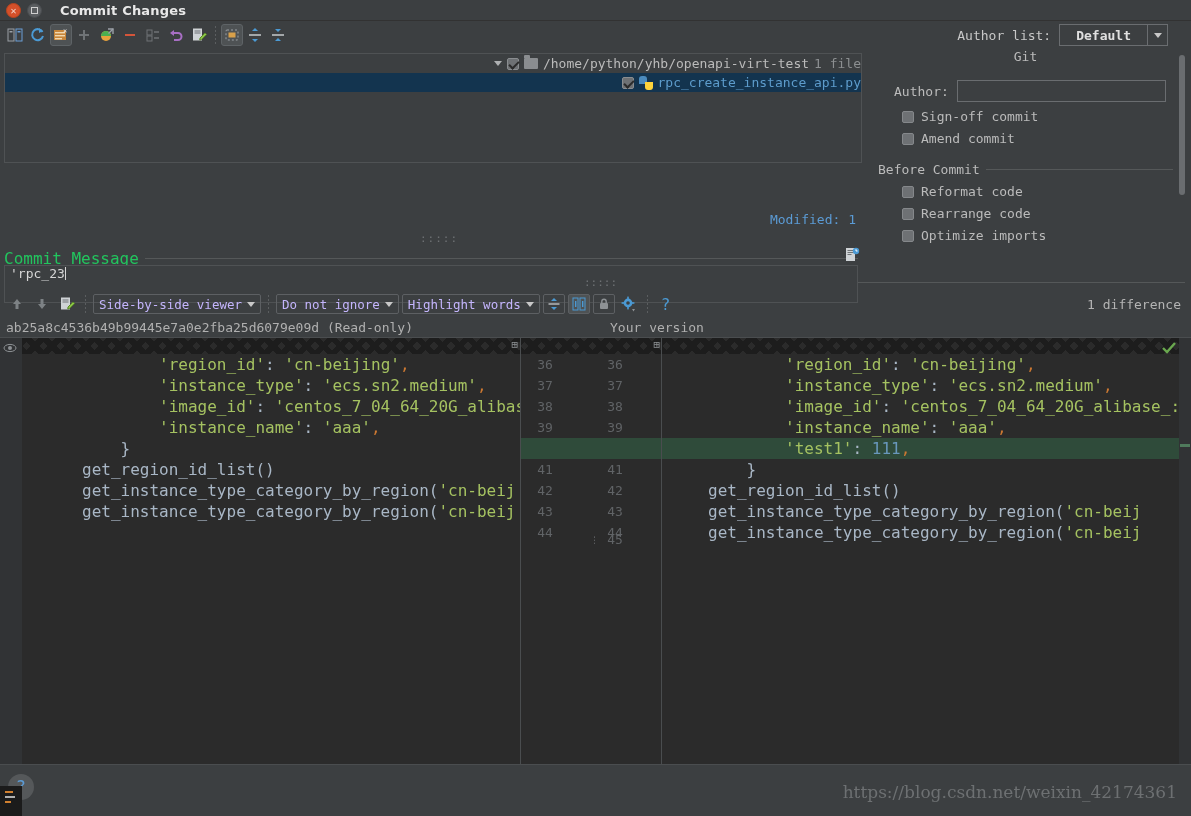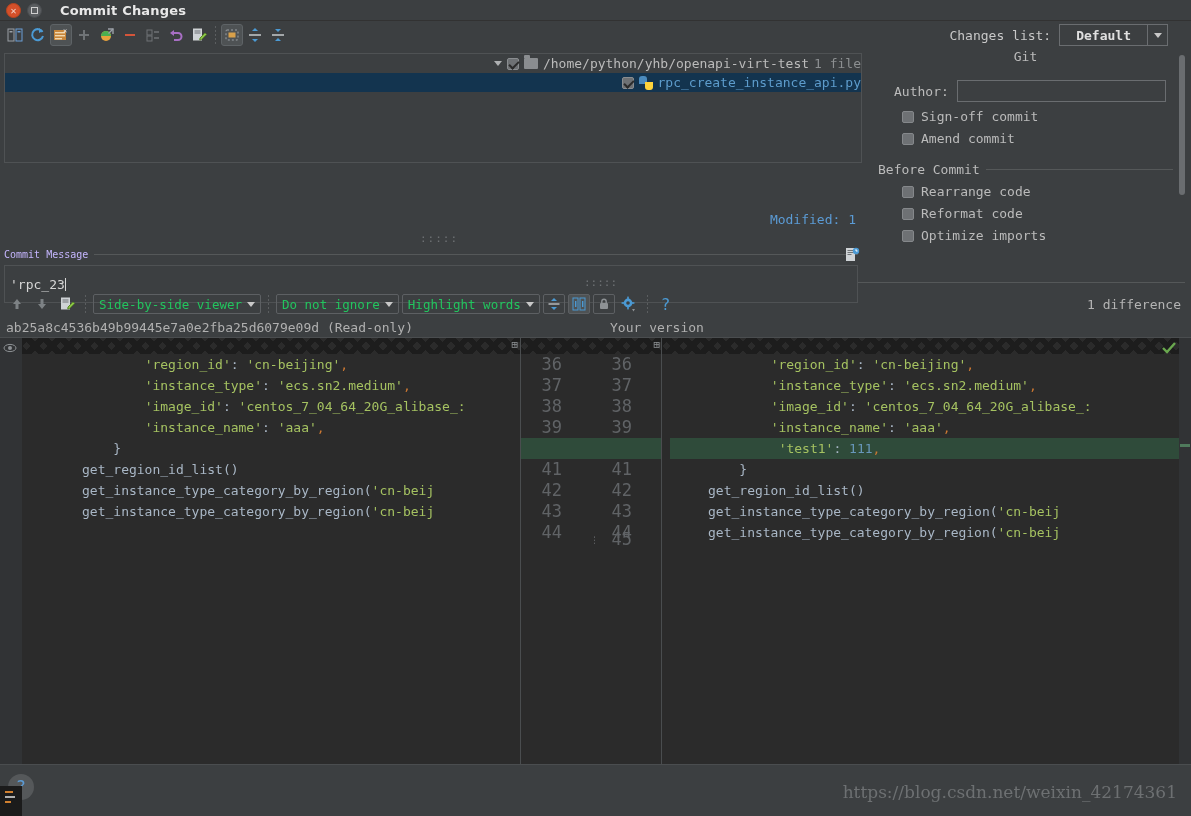--- a/index.html
+++ b/index.html
@@ -71,24 +71,24 @@
   .treepath{color:#bbbbbb;}
   .treecount{color:#8c8f91;}
   .filename{color:#5d9ccc;}
 
   #modifiedrow { position:absolute; right:10px; top:163px; color:#5b9bd5; font-size:13px; }
   #dots-h { position:absolute; left:420px; top:183px; color:#6e7174; font-size:11px; letter-spacing:1px;}
 
   
   #cmsglabel-wrap { position:absolute; left:4px; top:200px; width:854px;
                     display:flex; align-items:center; gap:6px; }
-  #cmsglabel { color:#c4b5fd; font-size:10px; white-space:nowrap; }
+  #cmsglabel { color:#22c55e; font-size:16px; white-space:nowrap; }
   .hline { flex:1; height:1px; background:#555859; }
   #cmsgbox { position:absolute; left:4px; top:216px; width:854px; height:38px;
-             background:#3c3f41; border:1px solid #4f5254; padding:11px 5px; }
+             background:#3c3f41; border:1px solid #4f5254; padding:0 5px; }
   #cmsgtext { color:#d6d6d6; font-size:13px; }
   .caret { display:inline-block; width:1px; height:13px; background:#d6d6d6;
            vertical-align:-2px; }
   #cmsgicon { position:absolute; right:6px; top:198px; width:16px; height:16px; }
 
   
   #rightupper { width:325px; position:relative; padding:4px 0 0 0; }
   .grouplabel { display:flex; align-items:center; gap:6px; padding-right:18px; }
   .grouplabel span { color:#bbbbbb; font-size:13px; white-space:nowrap; }
   .authrow { display:flex; align-items:center; gap:8px; margin:10px 0 0 28px; }
@@ -104,21 +104,21 @@
 
   
   #diffhdr { height:18px; display:flex; align-items:center; gap:6px; padding:0 6px; }
   #diffhdr .tri { border-left:4px solid transparent;border-right:4px solid transparent;
                   border-top:5px solid #aeb0b2;border-bottom:0; }
   #diffhdr .lbl { color:#bbbbbb; font-size:13px; }
   #difftoolbar { height:26px; display:flex; align-items:center; gap:3px; padding:0 6px;
                  position:relative; }
   .combo { height:20px; display:flex; align-items:center; gap:5px;
            padding:0 5px; border:1px solid #5d6063; border-radius:2px;
-           color:#22c55e; font-size:12.5px; white-space:nowrap; }
+           color:#c4b5fd; font-size:12.5px; white-space:nowrap; }
   .cdown { width:0;height:0;border-left:4px solid transparent;border-right:4px solid transparent;
            border-top:5px solid #c8c8c8; }
   .sqbtn { width:22px;height:20px;display:flex;align-items:center;justify-content:center;
            border:1px solid #5d6063; border-radius:2px; }
   .sqbtn.on { background:#4e5254; }
   #diffcount { position:absolute; right:10px; color:#b4b4b4; font-size:13px; }
 
   #revrow { height:20px; display:flex; align-items:center; padding:0 6px; position:relative;}
   #revleft { color:#b0b0b0; font-size:13px; }
   #revright { position:absolute; left:610px; color:#b0b0b0; font-size:13px; }
@@ -132,23 +132,23 @@
   #pane-left { width:498px; }
   #sepzone { width:142px; background:#2b2b2b; position:relative; }
   #pane-right { flex:1; }
   .zigzag { position:absolute; left:0; top:0; right:0; height:16px;
     background:
       repeating-linear-gradient(135deg,#1d1d1d 0 6px, transparent 6px 12px),
       repeating-linear-gradient(45deg,#1d1d1d 0 6px, transparent 6px 12px);
     background-color:#2b2b2b;
   }
   .codeline { height:21px; line-height:21px; font-family:"DejaVu Sans Mono", monospace;
-              font-size:13px; white-space:pre; }
+              font-size:16px; white-space:pre; }
   .lines { position:absolute; top:16px; left:0; right:0; }
-  .ln { position:absolute; width:34px; text-align:right; color:#606366; font-size:17px;
+  .ln { position:absolute; width:34px; text-align:center; color:#606366; font-size:13px;
         height:21px; line-height:21px; font-family:"DejaVu Sans Mono", monospace;}
   .hl { background:#2f4b3a; }
   .s-str { color:#a5c261; }
   .s-num { color:#6897bb; }
   .s-pun { color:#cc7832; }
   .s-txt { color:#a9b7c6; }
 
   .vsep { position:absolute; top:0; bottom:0; width:1px; background:#4a4d4f; }
 
   
@@ -280,21 +280,21 @@
     <svg width="16" height="16" viewBox="0 0 16 16">
         <path d="M8 5 L11 2 L5 2 Z" fill="#4b9ad4"></path>
         <path d="M8 11 L11 14 L5 14 Z" fill="#4b9ad4"></path>
         <rect x="2" y="7.2" width="12" height="1.6" fill="#bdc1c4"></rect>
       </svg>
   </div>
 
   <div style="flex:1"></div>
 
   <div style="display:flex;align-items:center;gap:8px;margin-right:0px;">
-    <span style="font-size:13px;color:#c8c8c8;">Changes list:</span>
+    <span style="font-size:13px;color:#c8c8c8;">Author list:</span>
     <div style="display:flex;border:1px solid #6a6d70;height:22px;align-items:center;">
       <div style="padding:0 16px;font-weight:bold;color:#e0e0e0;font-size:13px;">Default</div>
       <div style="width:20px;height:20px;border-left:1px solid #6a6d70;display:flex;align-items:center;justify-content:center;">
           <div class="cdown"></div>
         </div>
     </div>
   </div>
   <div style="width:18px"></div>
 </div>
 
@@ -367,25 +367,25 @@
         <span>Amend commit</span>
       </div>
 
       <div class="grouplabel" style="margin:16px 0 1px 12px;">
         <span>Before Commit</span>
         <span class="hline"></span>
       </div>
 
       <div class="chkrow">
         <span class="chkbox"></span>
-        <span>Rearrange code</span>
+        <span>Reformat code</span>
       </div>
       <div class="chkrow">
         <span class="chkbox"></span>
-        <span>Reformat code</span>
+        <span>Rearrange code</span>
       </div>
       <div class="chkrow">
         <span class="chkbox"></span>
         <span>Optimize imports</span>
       </div>
     </div>
     <div id="gitscroll"></div>
   </div>
 </div>
 
@@ -536,21 +536,21 @@
     <div style="position:absolute;left:70px;top:200px;color:#6e7174;font-size:9px;line-height:4px;">⋮</div>
   </div>
 
   <div class="codepane" id="pane-right">
     <div class="zigzag"></div>
     <div class="lines" id="rightlines">
         <div class="codeline" style="position: absolute; top: 0px; left: 0px; right: 12px; padding-left: 46px;"><span class="s-txt">        </span><span class="s-str">'region_id'</span><span class="s-txt">: </span><span class="s-str">'cn-beijing'</span><span class="s-pun">,</span></div>
         <div class="codeline" style="position: absolute; top: 21px; left: 0px; right: 12px; padding-left: 46px;"><span class="s-txt">        </span><span class="s-str">'instance_type'</span><span class="s-txt">: </span><span class="s-str">'ecs.sn2.medium'</span><span class="s-pun">,</span></div>
         <div class="codeline" style="position: absolute; top: 42px; left: 0px; right: 12px; padding-left: 46px;"><span class="s-txt">        </span><span class="s-str">'image_id'</span><span class="s-txt">: </span><span class="s-str">'centos_7_04_64_20G_alibase_:</span></div>
         <div class="codeline" style="position: absolute; top: 63px; left: 0px; right: 12px; padding-left: 46px;"><span class="s-txt">        </span><span class="s-str">'instance_name'</span><span class="s-txt">: </span><span class="s-str">'aaa'</span><span class="s-pun">,</span></div>
-        <div class="codeline hl" style="position: absolute; top: 84px; left: 8px; right: 12px; padding-left: 46px;"><span class="s-txt">        </span><span class="s-str">'test1'</span><span class="s-txt">: </span><span class="s-num">111</span><span class="s-pun">,</span></div>
+        <div class="codeline hl" style="position: absolute; top: 84px; left: 0px; right: 12px; padding-left: 46px;"><span class="s-txt">        </span><span class="s-str">'test1'</span><span class="s-txt">: </span><span class="s-num">111</span><span class="s-pun">,</span></div>
         <div class="codeline" style="position: absolute; top: 105px; left: 0px; right: 12px; padding-left: 46px;"><span class="s-txt">    }</span></div>
         <div class="codeline" style="position: absolute; top: 126px; left: 0px; right: 12px; padding-left: 46px;"><span class="s-txt">get_region_id_list()</span></div>
         <div class="codeline" style="position: absolute; top: 147px; left: 0px; right: 12px; padding-left: 46px;"><span class="s-txt">get_instance_type_category_by_region(</span><span class="s-str">'cn-beij</span></div>
         <div class="codeline" style="position: absolute; top: 168px; left: 0px; right: 12px; padding-left: 46px;"><span class="s-txt">get_instance_type_category_by_region(</span><span class="s-str">'cn-beij</span></div>
         <div class="codeline" style="position: absolute; top: 189px; left: 0px; right: 12px; padding-left: 46px;"></div>
       </div>
     <div class="hscroll" id="rhs" style="left:212px;width:490px;"></div>
     <div id="rightmargin">
       <div style="position: absolute; left: 1px; top: 106px; width: 10px; height: 3px; background: rgb(79, 122, 92);"></div>
     </div>

